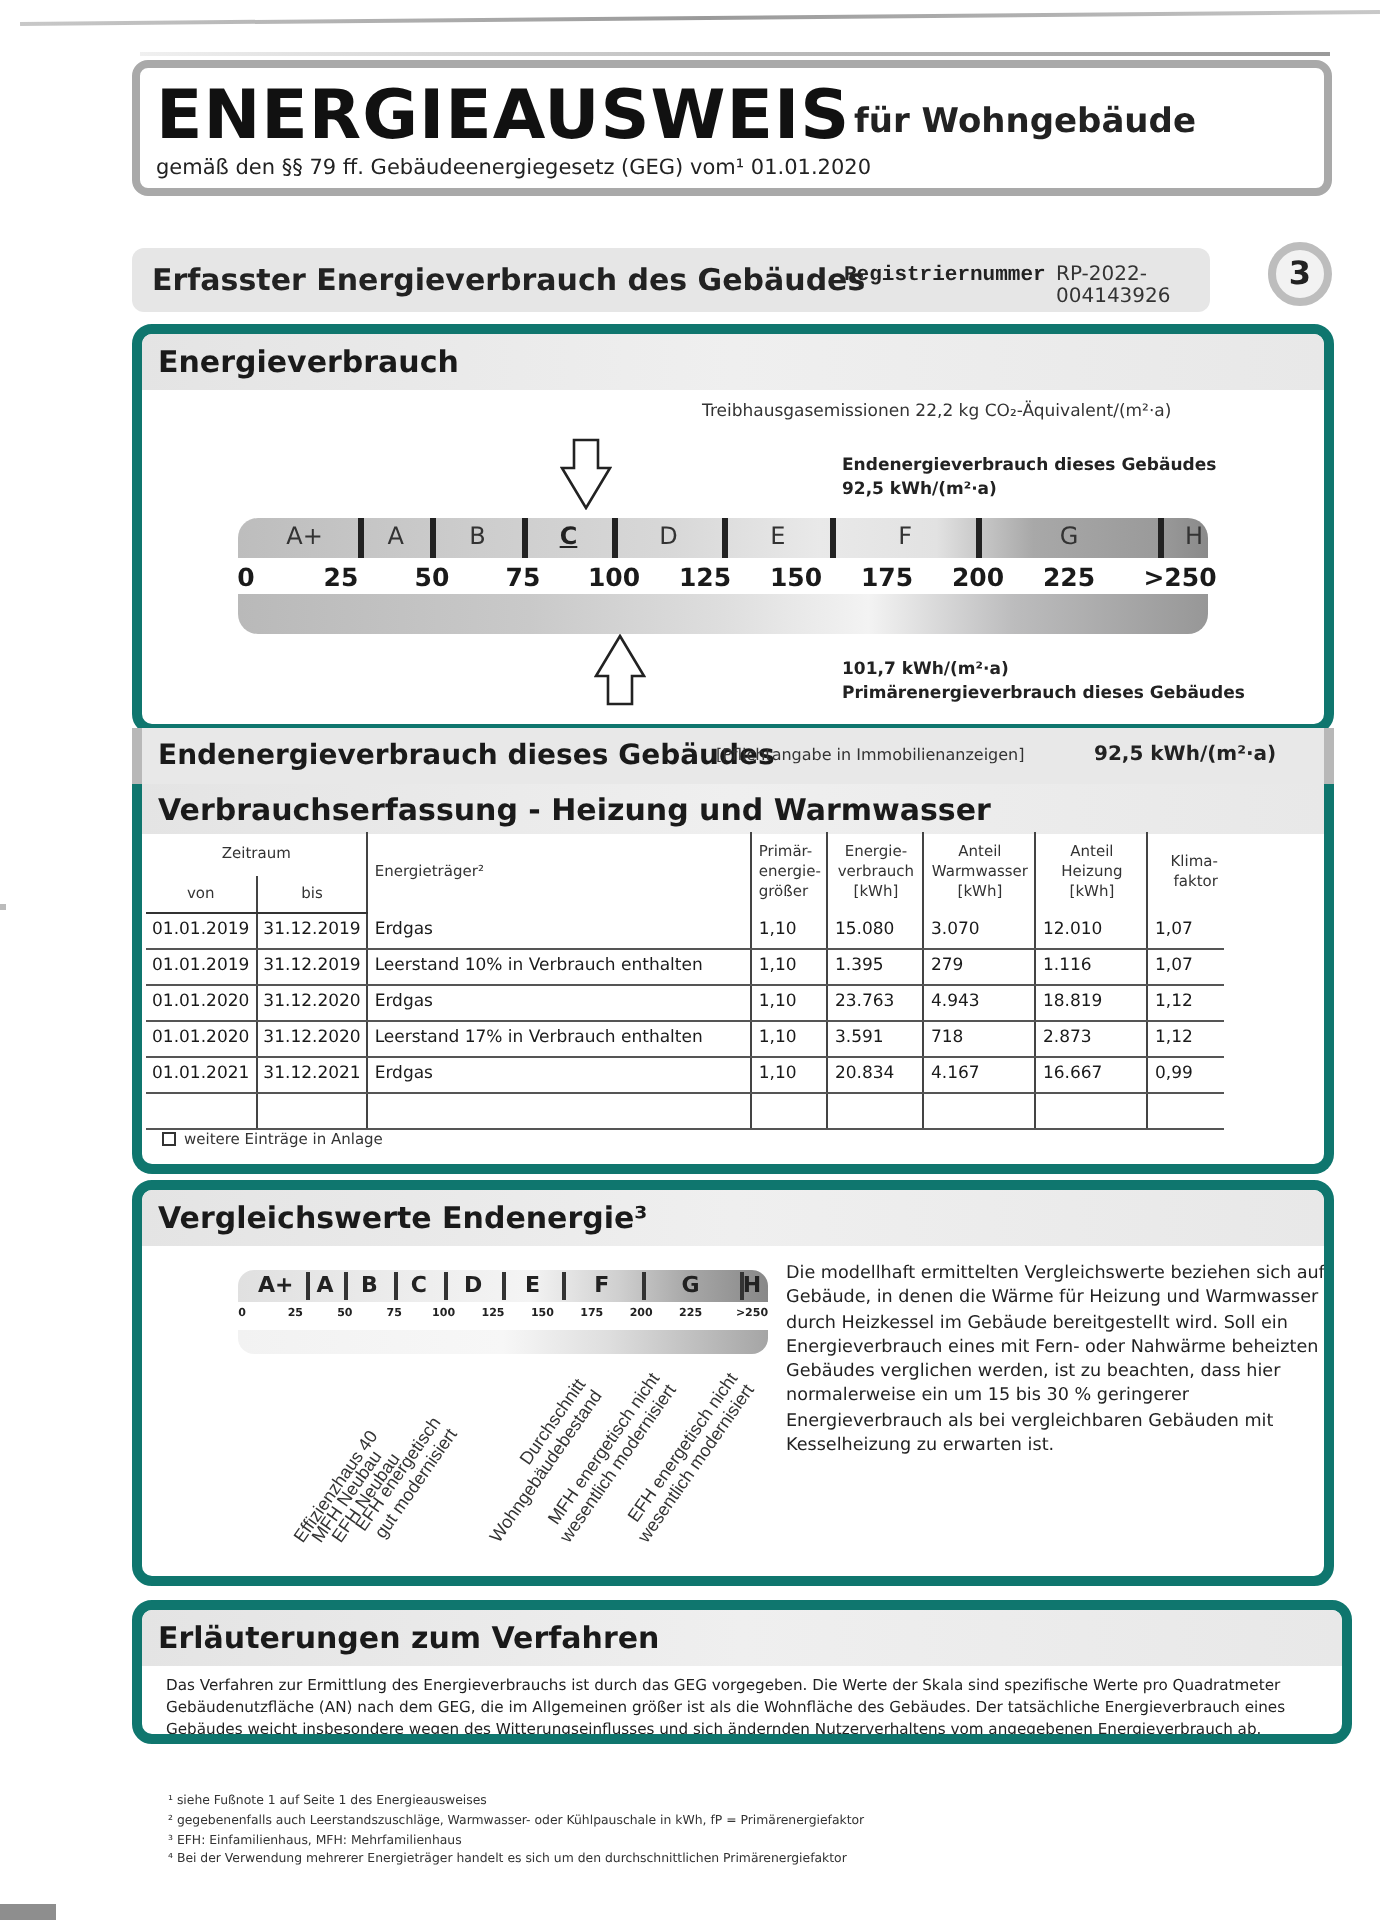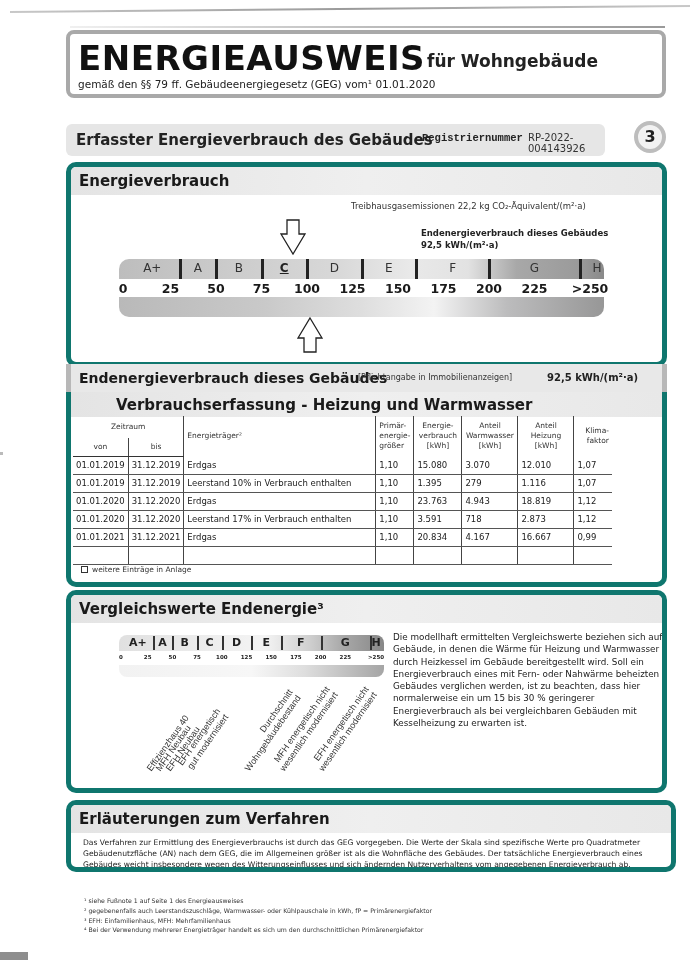--- a/index.html
+++ b/index.html
@@ -45,21 +45,21 @@
 
   
   .ende-bar { position: absolute; left: 66px; top: 364px; width: 601px; height: 30px; background: #e8e8e8; border-left: 5px solid #b8b8b8; border-right: 5px solid #b8b8b8; }
   .ende-title { position: absolute; left: 8px; top: 6px; font-weight: bold; font-size: 14px; color: #1a1a1a; }
   .ende-note { position: absolute; left: 287px; top: 9px; font-size: 8px; color: #333; }
   .ende-value { position: absolute; left: 476px; top: 8px; font-weight: bold; font-size: 10px; color: #222; }
 
   
   #p-verbrauch { left: 66px; top: 392px; width: 601px; height: 195px; border-top: none; border-radius: 0 0 10px 10px; }
   #p-verbrauch .panel-head { height: 25px; }
-  #p-verbrauch .panel-title { top: 4px; margin-left: 37px; }
+  #p-verbrauch .panel-title { top: 4px; }
   table.vt { position: absolute; left: 2px; top: 24px; border-collapse: collapse; font-size: 8.5px; }
   table.vt td, table.vt th { border-right: 1px solid #444; border-bottom: 1px solid #555; padding: 0 3px; height: 18px; }
   table.vt th { font-weight: normal; color: #333; font-size: 7.5px; line-height: 10px; text-align: center; border-bottom: 1px solid #333; }
   table.vt td.num { }
   table.vt td.date { text-align: center; }
   table.vt tr.head1 th { height: 22px; border-bottom: none; }
   .anlage { position: absolute; left: 10px; top: 173px; font-size: 7.5px; color: #333; }
   .cb { display: inline-block; width: 7px; height: 7px; border: 1px solid #333; margin-right: 4px; vertical-align: -1px; }
 
   
@@ -147,20 +147,24 @@
       <div class="tick" style="left: 418px;">200</div>
       <div class="tick" style="left: 463.5px;">225</div>
       <div class="tick" style="left: 519px;">&gt;250</div>
     </div>
   <div class="scale-bottom"></div>
 
   <svg class="arrow" id="arrow-up" viewBox="0 0 26 36" style="left: 226.094px; top: 150px;">
     <polygon points="13,1 25,21 19,21 19,35 7,35 7,21 1,21" fill="#fff" stroke="#222" stroke-width="1.3"></polygon>
   </svg>
 
+  <div class="prim-label">
+    <div>101,7 kWh/(m²·a)</div>
+    <div>Primärenergieverbrauch dieses Gebäudes</div>
+  </div>
 </div>
 
 <div class="ende-bar">
   <div class="ende-title">Endenergieverbrauch dieses Gebäudes</div>
   <div class="ende-note">[Pflichtangabe in Immobilienanzeigen]</div>
   <div class="ende-value">92,5 kWh/(m²·a)</div>
 </div>
 
 <div class="panel" id="p-verbrauch">
   <div class="panel-head">

